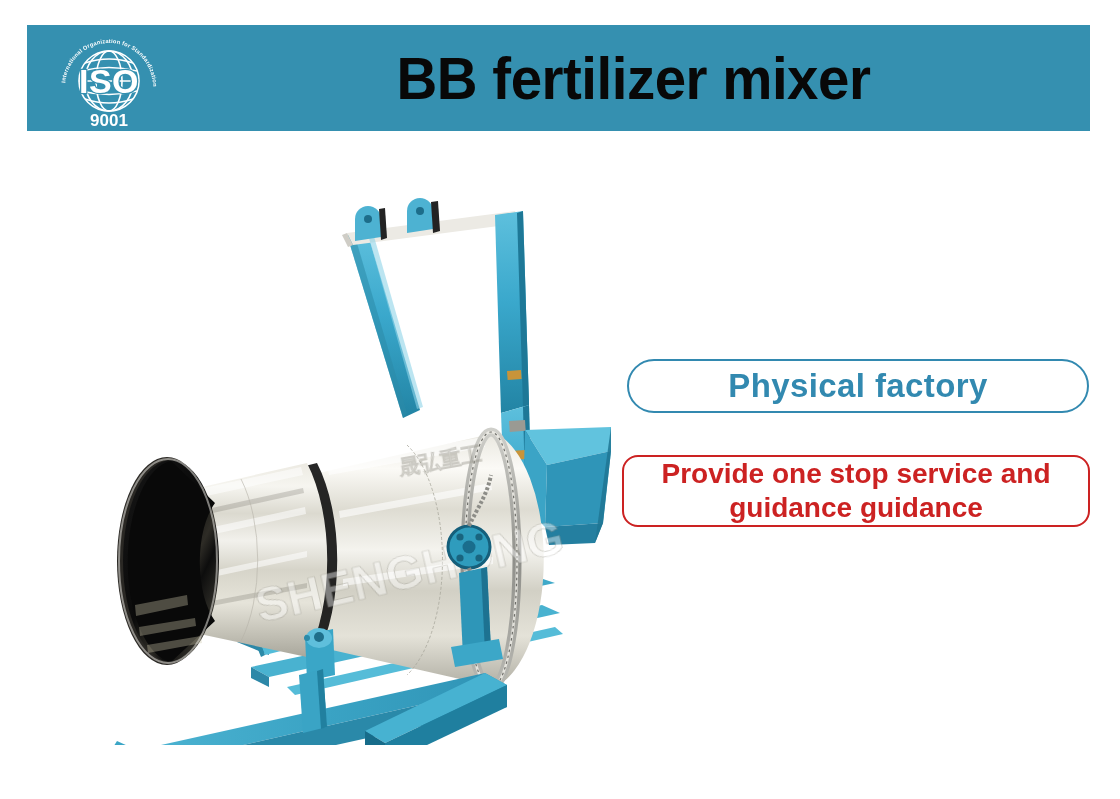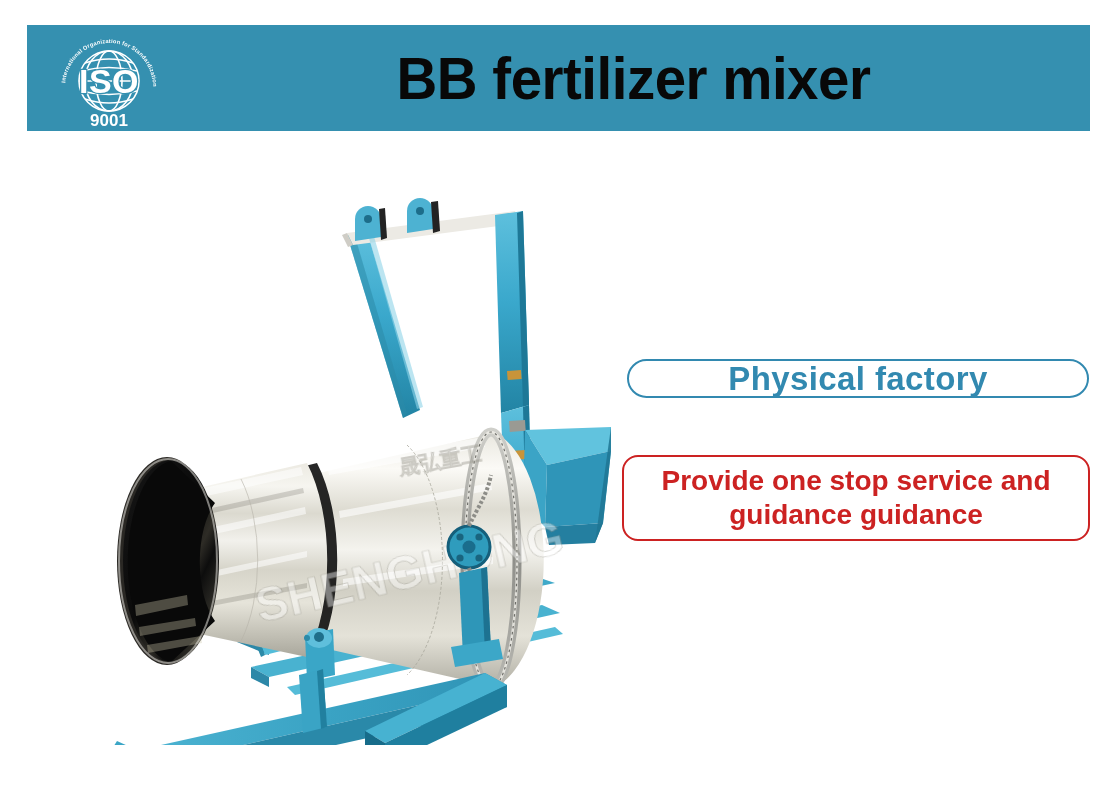--- a/index.html
+++ b/index.html
@@ -61,21 +61,21 @@
     height: 570px;
   }
   #product-photo svg { display: block; }
 
   
   #callout-physical-factory {
     position: absolute;
     left: 627px;
     top: 359px;
     width: 462px;
-    height: 39px;
+    height: 54px;
     border: 2.5px solid #3289b0;
     border-radius: 27px;
     box-sizing: border-box;
     display: flex;
     align-items: center;
     justify-content: center;
     background: #ffffff;
   }
   #callout-physical-factory .label {
     color: #3289b0;
@@ -83,21 +83,21 @@
     font-weight: bold;
     letter-spacing: 0.4px;
     white-space: nowrap;
   }
 
   #callout-service {
     position: absolute;
     left: 622px;
     top: 455px;
     width: 468px;
-    height: 86px;
+    height: 72px;
     border: 2.5px solid #cc2222;
     border-radius: 16px;
     box-sizing: border-box;
     display: flex;
     align-items: center;
     justify-content: center;
     background: #ffffff;
     padding: 0 8px;
   }
   #callout-service .label {

